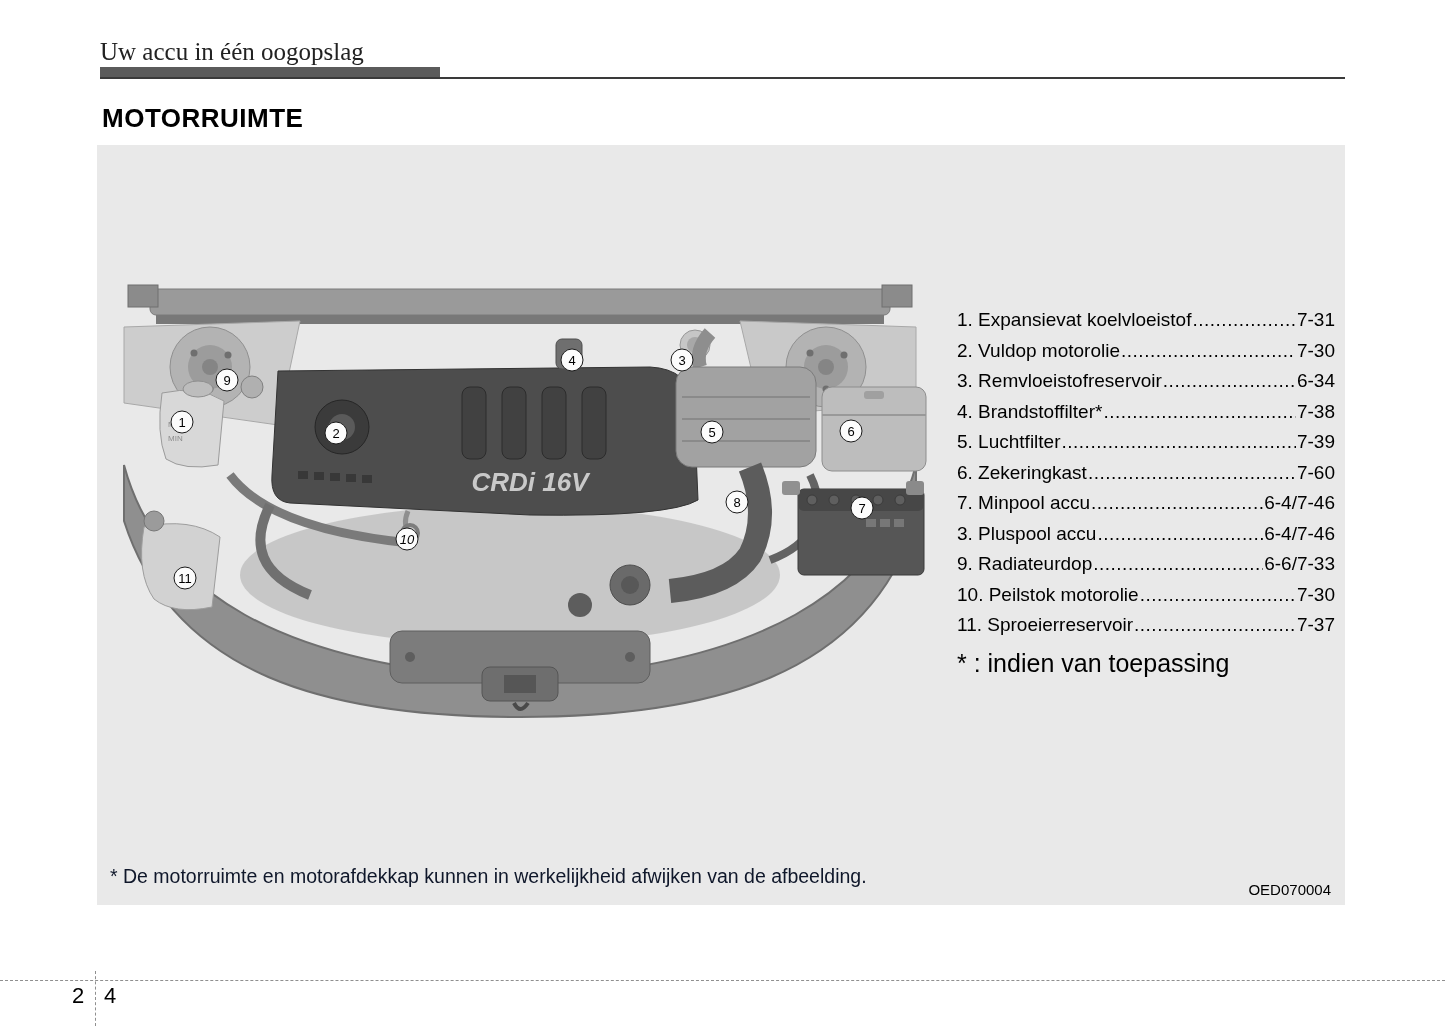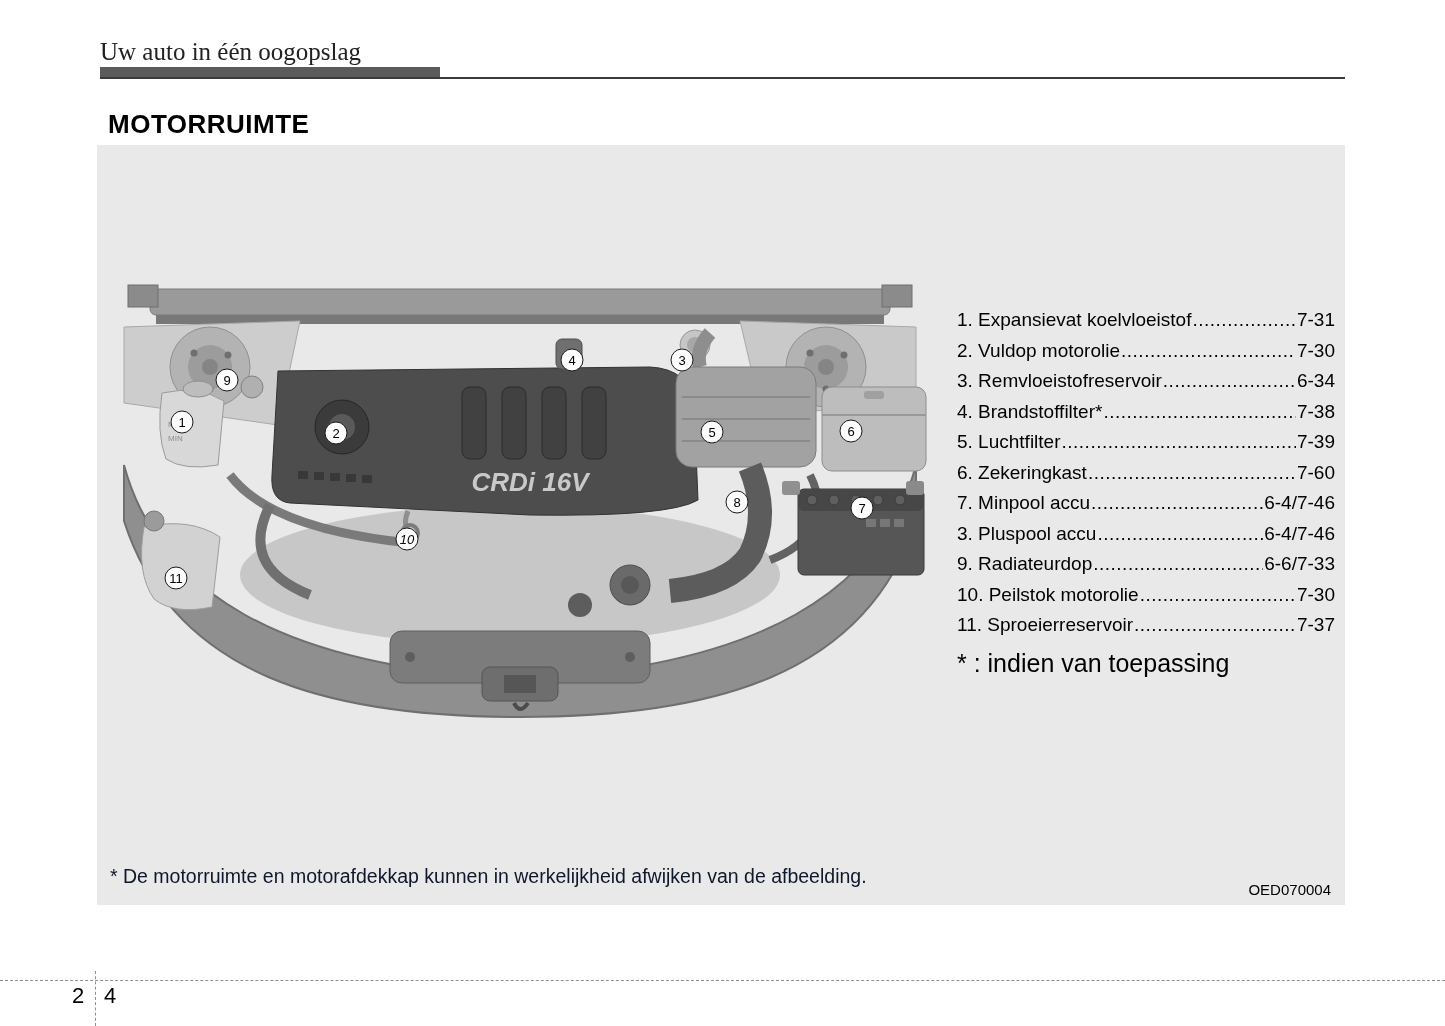--- a/index.html
+++ b/index.html
@@ -8,21 +8,21 @@
     font-family:"Liberation Sans",sans-serif;color:#000;overflow:hidden;
   }
   
   .chapter-title{
     position:absolute;left:100px;top:38px;margin:0;
     font-family:"Liberation Serif",serif;font-size:25px;font-weight:400;color:#222;
   }
   .header-bar{position:absolute;left:100px;top:67px;width:340px;height:11px;background:#5b5b5b;}
   .header-rule{position:absolute;left:100px;top:77px;width:1245px;height:2px;background:#3a3a3a;}
   .section-title{
-    position:absolute;left:100px;top:101px;margin:8px;
+    position:absolute;left:100px;top:101px;margin:2px;
     font-size:26px;font-weight:bold;letter-spacing:.5px;color:#000;
   }
   
   .panel{position:absolute;left:97px;top:145px;width:1248px;height:760px;background:#e9e9e9;}
   .diagram{position:absolute;left:13px;top:130px;width:820px;height:450px;}
   .diagram svg{position:absolute;left:0;top:0;}
   .callout{
     position:absolute;transform:translate(-50%,-50%);
     width:23px;height:23px;border-radius:50%;
     background:#fcfcfc;border:1px solid #1a1a1a;box-sizing:border-box;
@@ -44,21 +44,21 @@
   .footer-dash-v{position:absolute;left:95px;top:971px;height:55px;width:0;border-left:1px dashed #8f8f8f;}
   .footer-num{position:absolute;top:983px;font-size:22px;font-family:"Liberation Sans",sans-serif;}
   .footer-num.n2{left:72px;}
   .footer-num.n4{left:104px;}
 </style>
 </head>
 <body>
 
 <div class="page">
 
-  <h1 class="chapter-title">Uw auto in één oogopslag</h1>
+  <h1 class="chapter-title">Uw accu in één oogopslag</h1>
   <div class="header-bar"></div>
   <div class="header-rule"></div>
 
   <h2 class="section-title">MOTORRUIMTE</h2>
 
   <div class="panel">
 
     <div class="diagram">
       <svg width="820" height="450" viewBox="0 0 820 450">
 
@@ -186,21 +186,21 @@
     <div class="callout" style="left: 72px; top: 147px;">1</div>
         <div class="callout" style="left: 226px; top: 158px;">2</div>
         <div class="callout" style="left: 572px; top: 85px;">3</div>
         <div class="callout" style="left: 462px; top: 85px;">4</div>
         <div class="callout" style="left: 602px; top: 157px;">5</div>
         <div class="callout" style="left: 741px; top: 156px;">6</div>
         <div class="callout" style="left: 752px; top: 233px;">7</div>
         <div class="callout" style="left: 627px; top: 227px;">8</div>
         <div class="callout" style="left: 117px; top: 105px;">9</div>
         <div class="callout" style="left: 297px; top: 264px; font-style: italic;">10</div>
-        <div class="callout" style="left: 66px; top: 303px;">11</div>
+        <div class="callout" style="left: 75px; top: 303px;">11</div>
       </div>
 
     <div class="legend">
 
     <div class="legend-item">
           <span class="legend-label">1. Expansievat koelvloeistof</span>
           <span class="legend-dots">..........................................................................................</span>
           <span class="legend-page">7-31</span>
         </div>
         <div class="legend-item">

